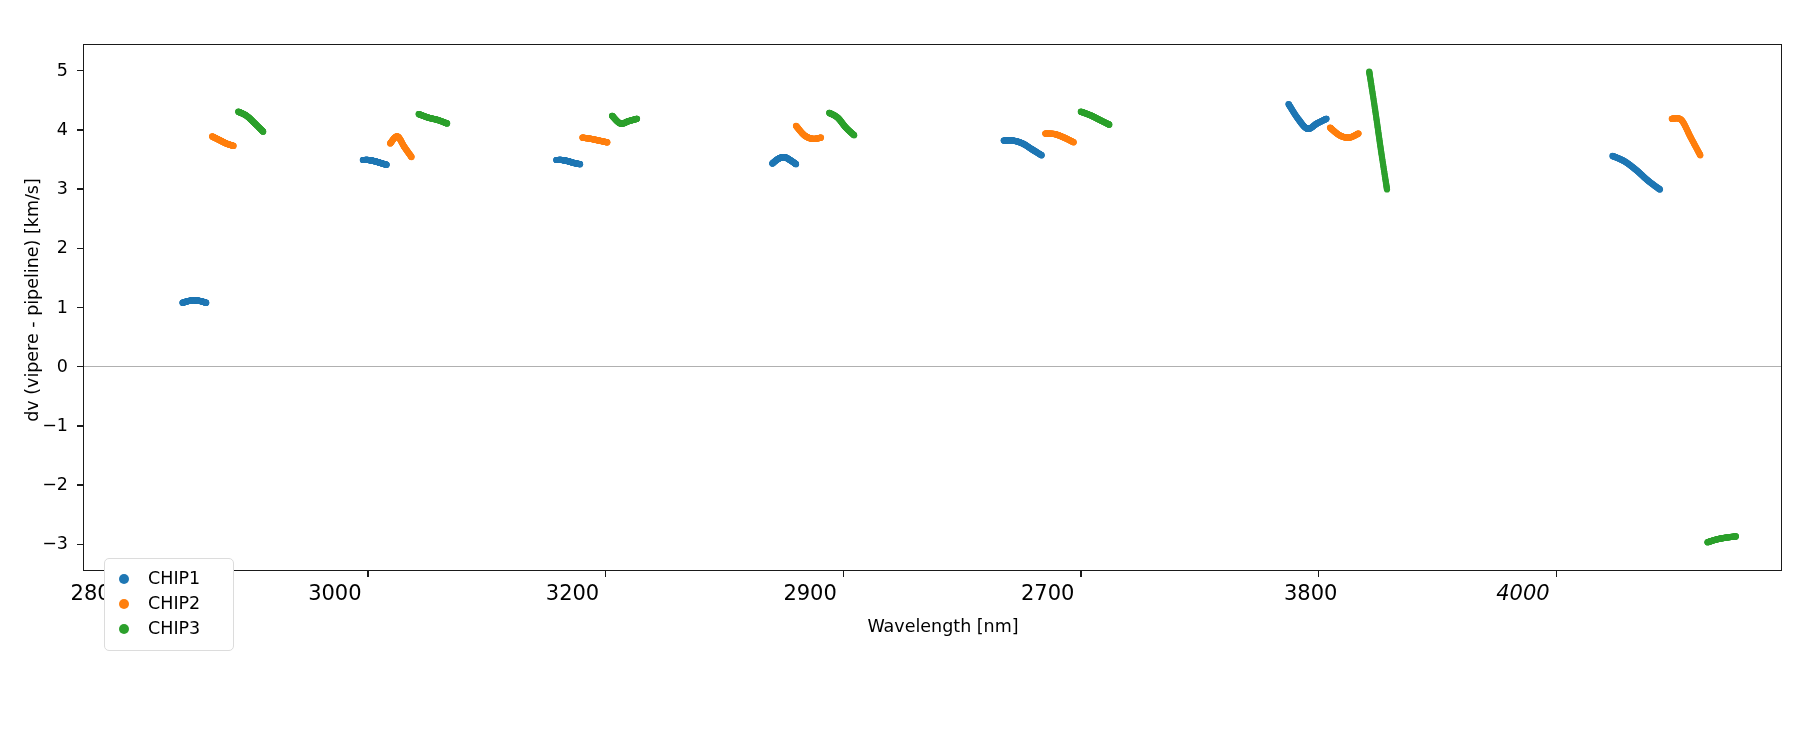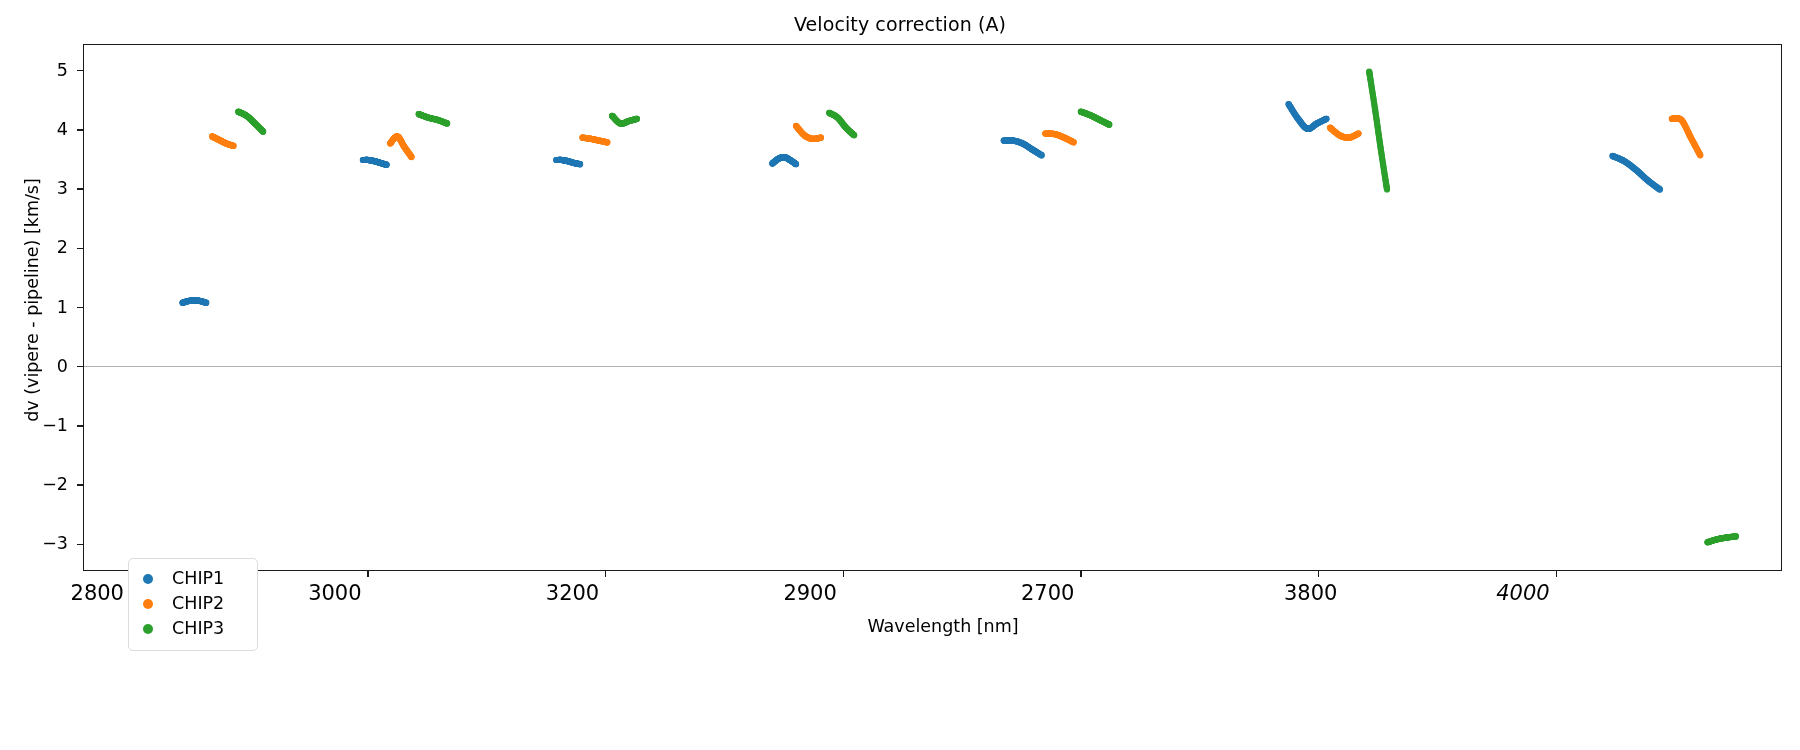--- a/index.html
+++ b/index.html
@@ -61,38 +61,36 @@
   
   #legend{
     position:absolute;
     left:104px; top:558px;
     width:130px; height:93px;
     background:#ffffff;
     border:1px solid #dcdcdc;
     border-radius:5px;
     box-sizing:border-box;
     padding:7px 0 0 0;
-    margin-left:24px;
   }
   .legend-row{
     display:flex; align-items:center;
     height:25px; padding-left:14px;
   }
   .legend-swatch{
     width:10px;height:10px;border-radius:50%;
     margin-right:19px;flex:0 0 auto;
   }
   .legend-text{font-size:17.5px;color:#000000;line-height:1;}
 </style>
 </head>
 <body>
 
 <div id="figure">
 
-  <div class="plot-title">Velocity correction (A)</div>
 
   <div id="ytick-group">
       <div class="ytick-mark" style="top: 69.9461px;"></div>
       <div class="ytick-label" style="top: 59.6461px;">5</div>
       <div class="ytick-mark" style="top: 129.16px;"></div>
       <div class="ytick-label" style="top: 118.86px;">4</div>
       <div class="ytick-mark" style="top: 188.373px;"></div>
       <div class="ytick-label" style="top: 178.073px;">3</div>
       <div class="ytick-mark" style="top: 247.587px;"></div>
       <div class="ytick-label" style="top: 237.287px;">2</div>

